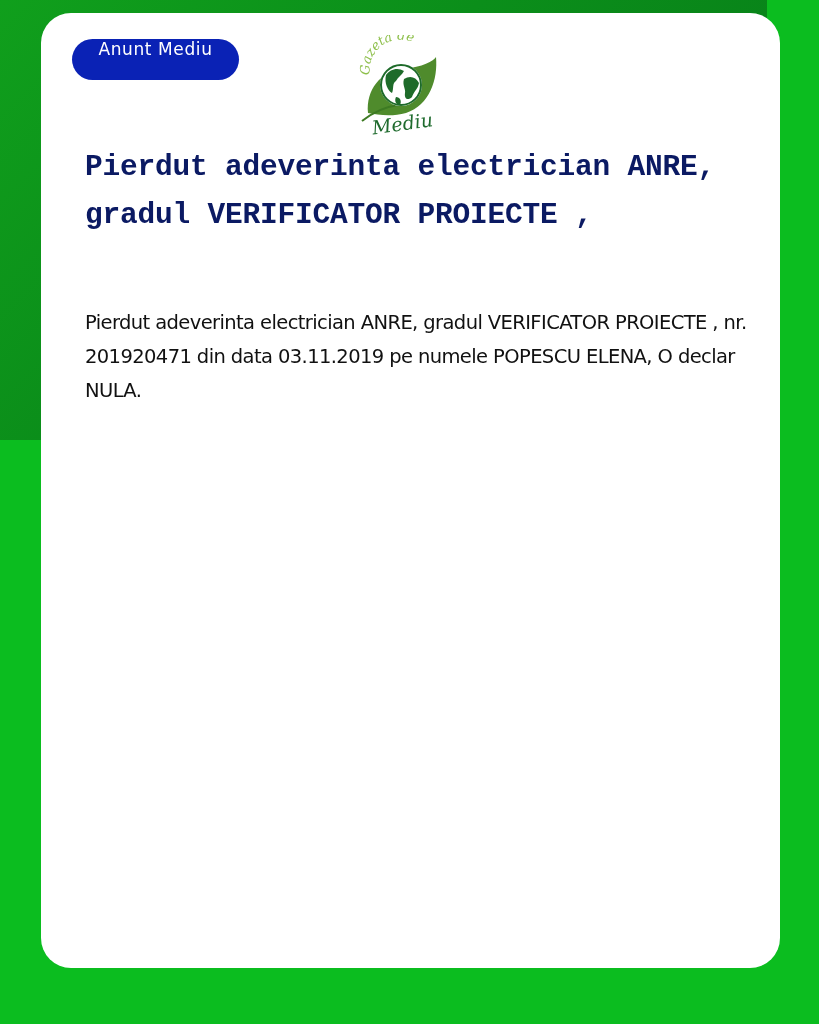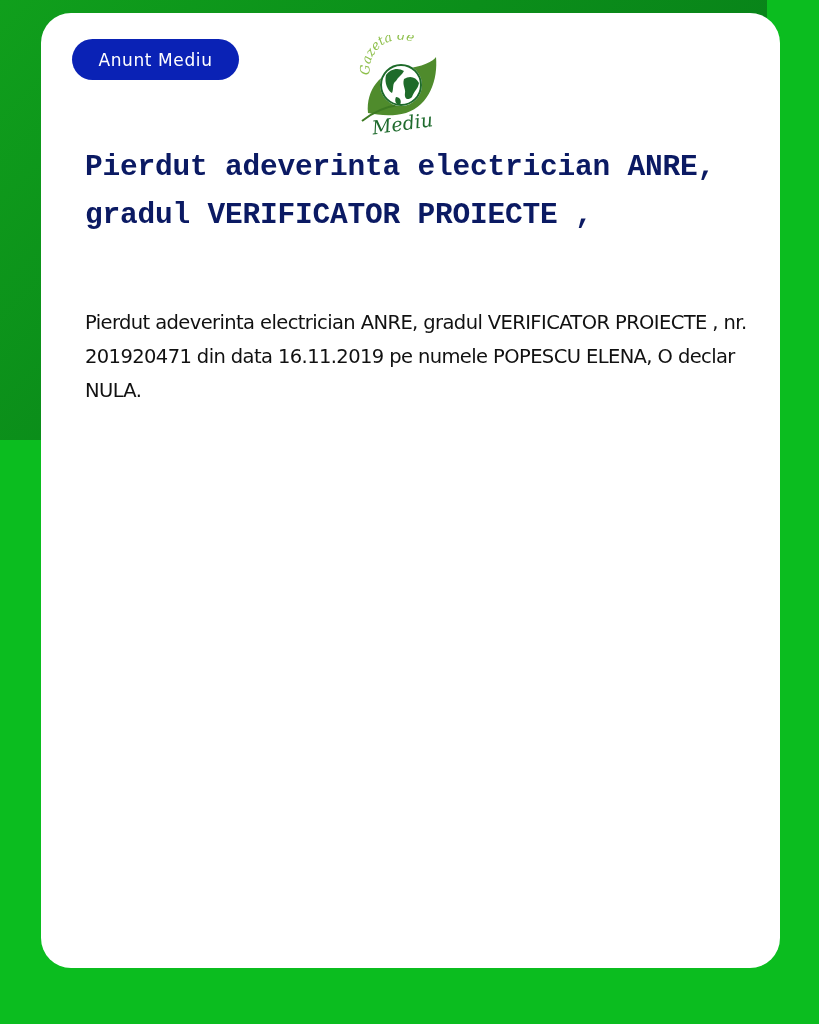--- a/index.html
+++ b/index.html
@@ -25,21 +25,21 @@
     .badge {
       position: absolute;
       left: 31px; top: 26px;
       width: 167px; height: 41px;
       background: #0a22b5;
       border-radius: 21px;
       color: #ffffff;
       font-family: "DejaVu Sans", sans-serif;
       font-size: 17px;
       letter-spacing: 0.6px;
-      display: flex; align-items: center; justify-content: center;
+      display: flex; justify-content: center;
     }
     .logo {
       position: absolute;
       left: 317px; top: 22px;
       width: 84px; height: 100px;
     }
     .title {
       position: absolute;
       left: 44px; top: 130px;
       width: 680px;
@@ -90,15 +90,15 @@
       <text font-family="DejaVu Serif, serif" font-size="13" fill="#8dbf4a" font-style="italic">
         <textPath href="#arcTop">Gazeta de</textPath>
       </text>
 
       <text x="14" y="96" font-family="DejaVu Serif, serif" font-size="19" fill="#1f6b2e" font-style="italic" transform="rotate(-8 40 90)">Mediu</text>
     </svg>
   </div>
 
   <h1 class="title">Pierdut adeverinta electrician ANRE, gradul VERIFICATOR PROIECTE ,</h1>
 
-  <p class="body-text">Pierdut adeverinta electrician ANRE, gradul VERIFICATOR PROIECTE , nr. 201920471 din data 16.11.2019 pe numele POPESCU ELENA, O declar NULA.</p>
+  <p class="body-text">Pierdut adeverinta electrician ANRE, gradul VERIFICATOR PROIECTE , nr. 201920471 din data 03.11.2019 pe numele POPESCU ELENA, O declar NULA.</p>
 
 </div>
 
 </body></html>

